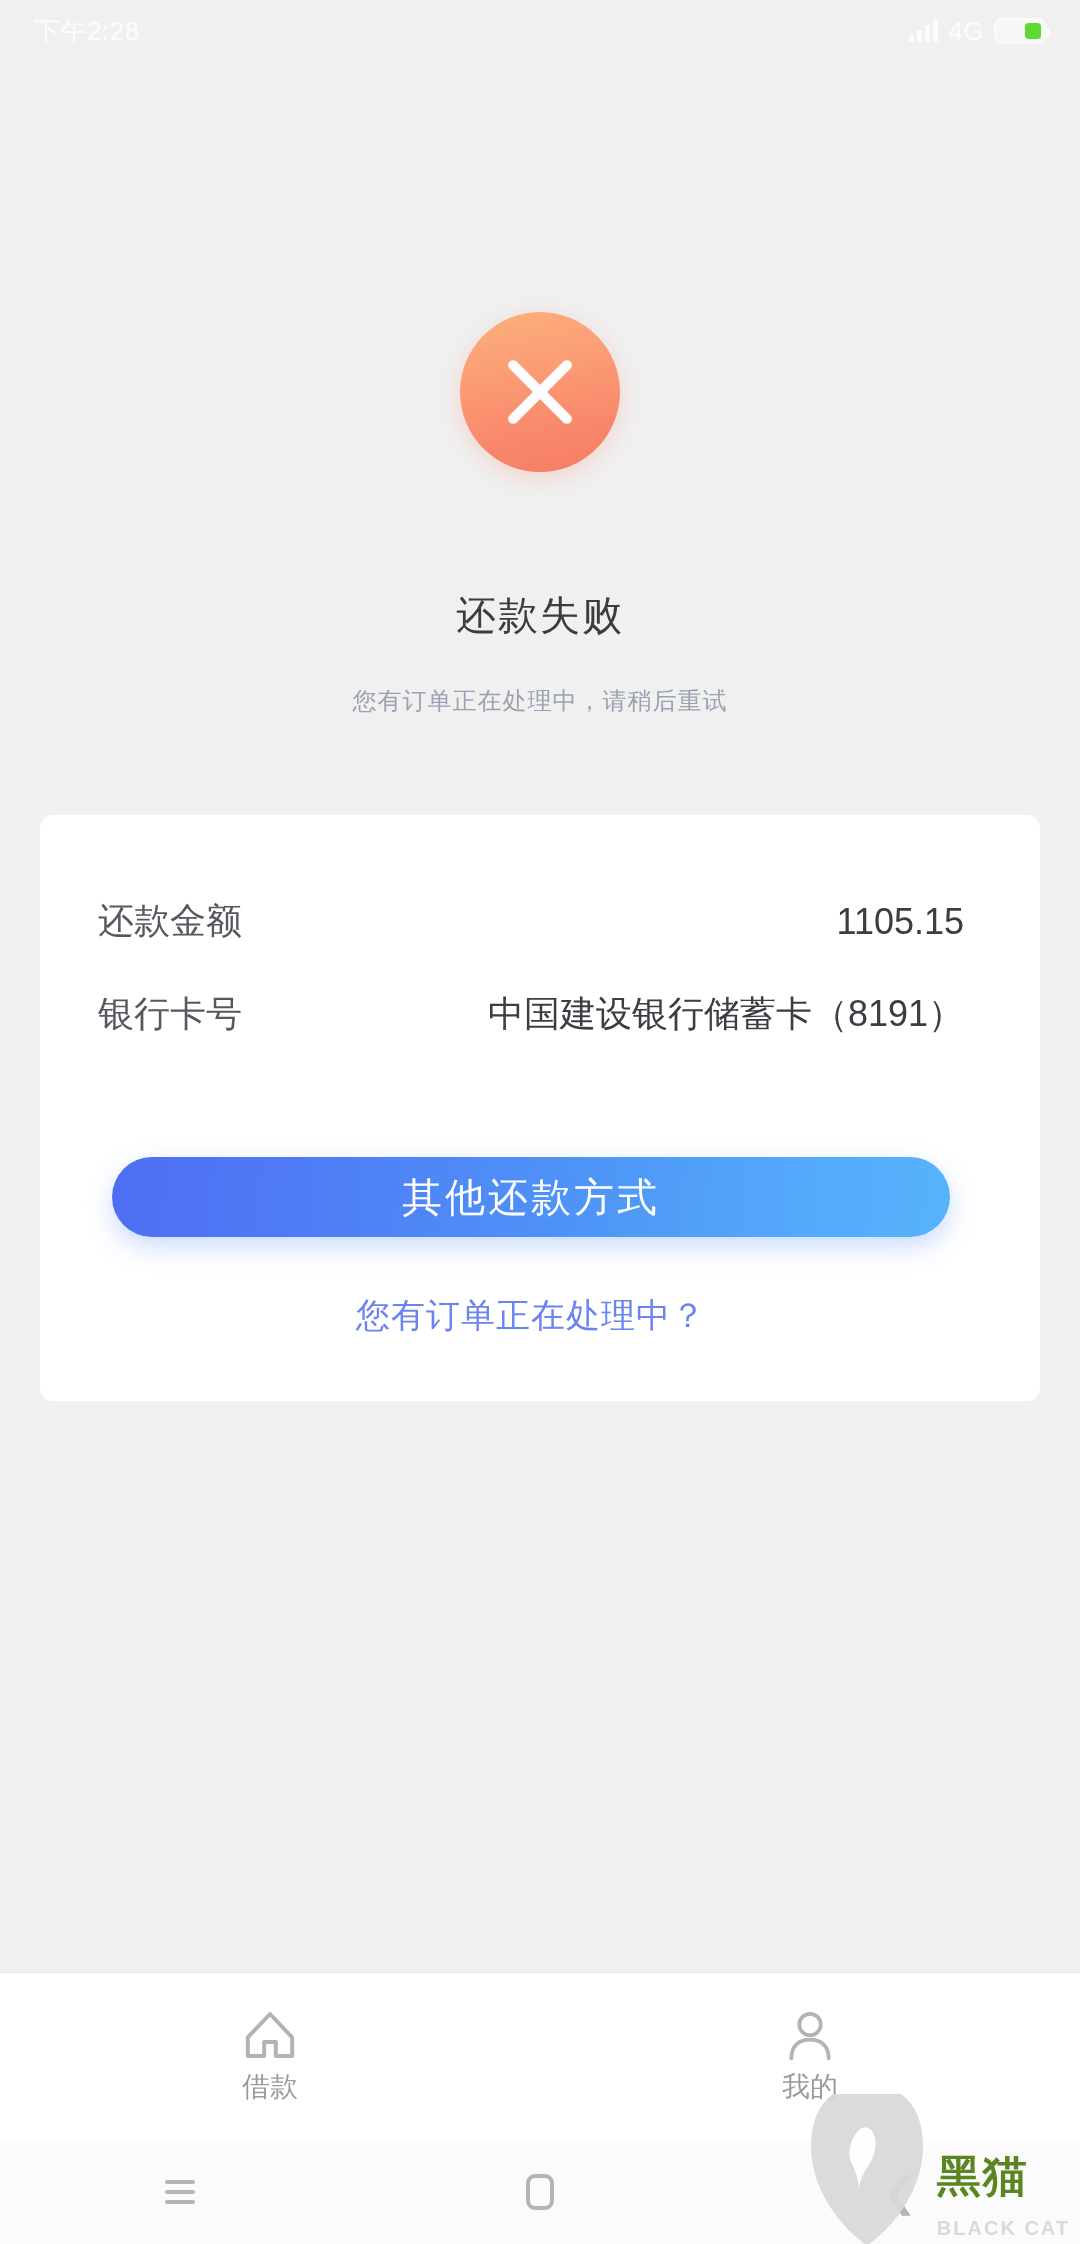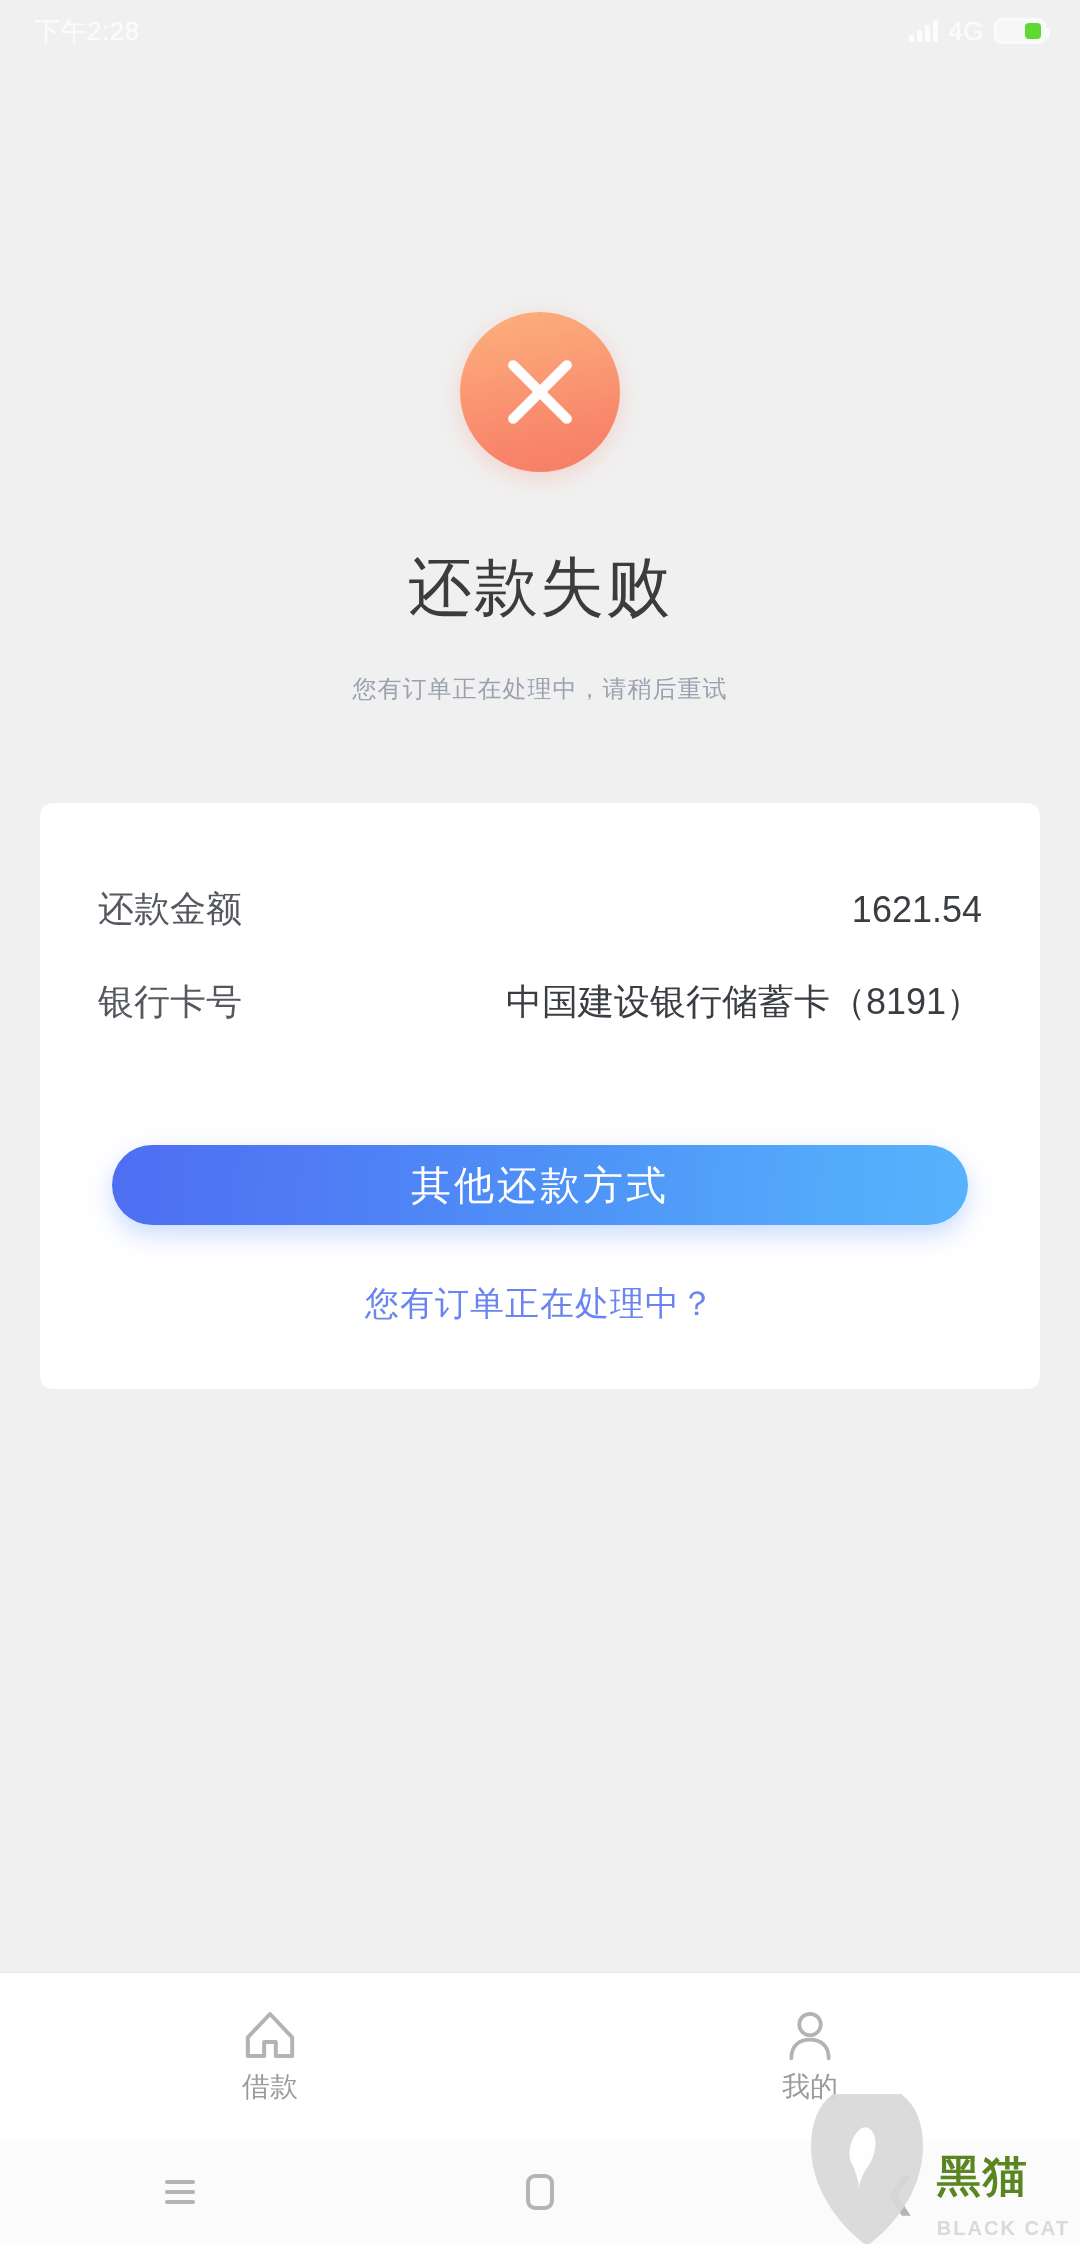--- a/index.html
+++ b/index.html
@@ -111,39 +111,39 @@
     height: 10px;
     background: #fdfdfd;
     border-radius: 6px;
     margin-left: -43px;
     margin-top: -5px;
   }
   .fail-icon i:nth-child(1){ transform: rotate(45deg); }
   .fail-icon i:nth-child(2){ transform: rotate(-45deg); }
 
   .hero-title {
-    margin-top: 72px;
-    font-size: 64px;
+    margin-top: 116px;
+    font-size: 40px;
     color: #3c3c3c;
     letter-spacing: 2px;
     font-weight: 400;
   }
   .hero-sub {
     margin-top: 42px;
     font-size: 24px;
     color: #9aa2b1;
     letter-spacing: 1px;
   }
 
   
   .card {
     margin: 98px 40px 11px 40px;
     background: #ffffff;
     border-radius: 13px;
-    padding: 60px 58px 62px 58px;
+    padding: 60px 76px 62px 58px;
   }
   .card-row {
     display: flex;
     align-items: center;
     justify-content: space-between;
     padding: 22px 0;
   }
   .card-row .k {
     font-size: 36px;
     color: #55595f;
@@ -303,21 +303,21 @@
         <i></i>
       </div>
     <div class="hero-title">还款失败</div>
     <div class="hero-sub">您有订单正在处理中，请稍后重试</div>
   </div>
 
   <div class="card">
 
     <div class="card-row">
       <span class="k">还款金额</span>
-      <span class="v">1621.54</span>
+      <span class="v">1105.15</span>
     </div>
 
     <div class="card-row">
       <span class="k">银行卡号</span>
       <span class="v">中国建设银行储蓄卡（8191）</span>
     </div>
 
     <button class="pay-button">
       <span>其他还款方式</span>
     </button>

